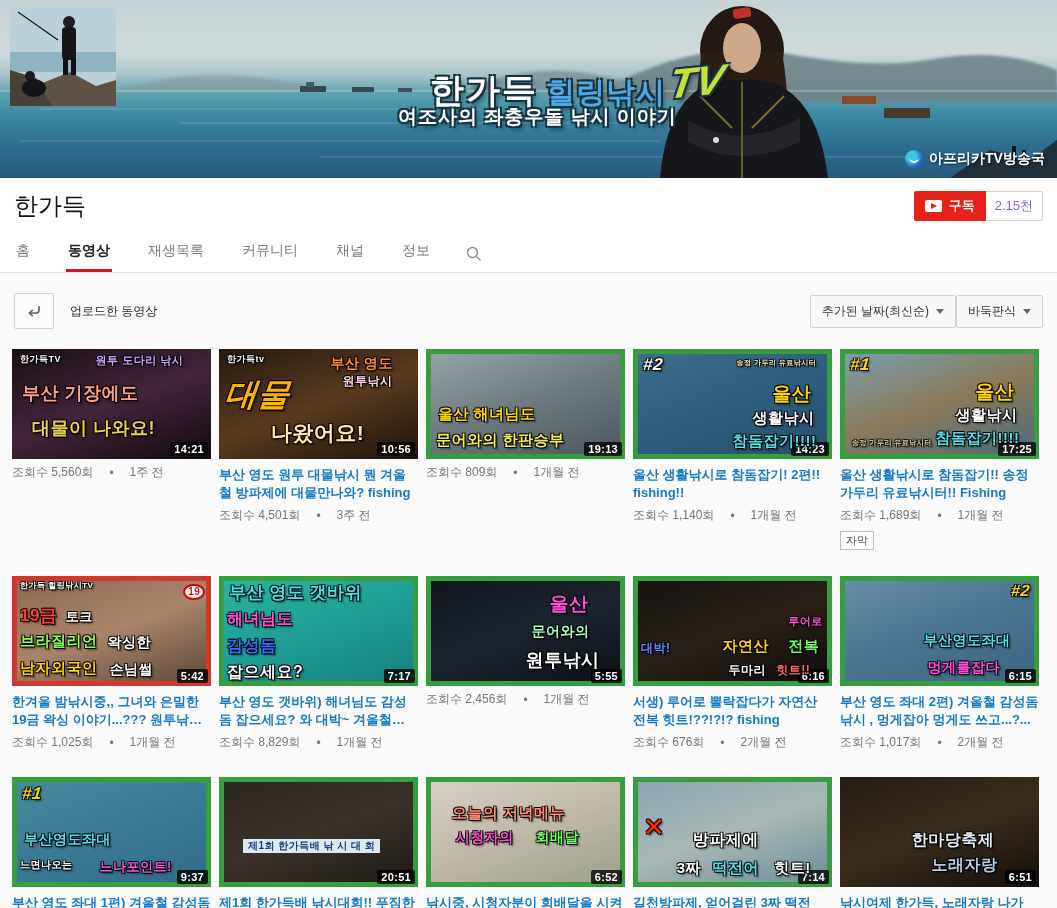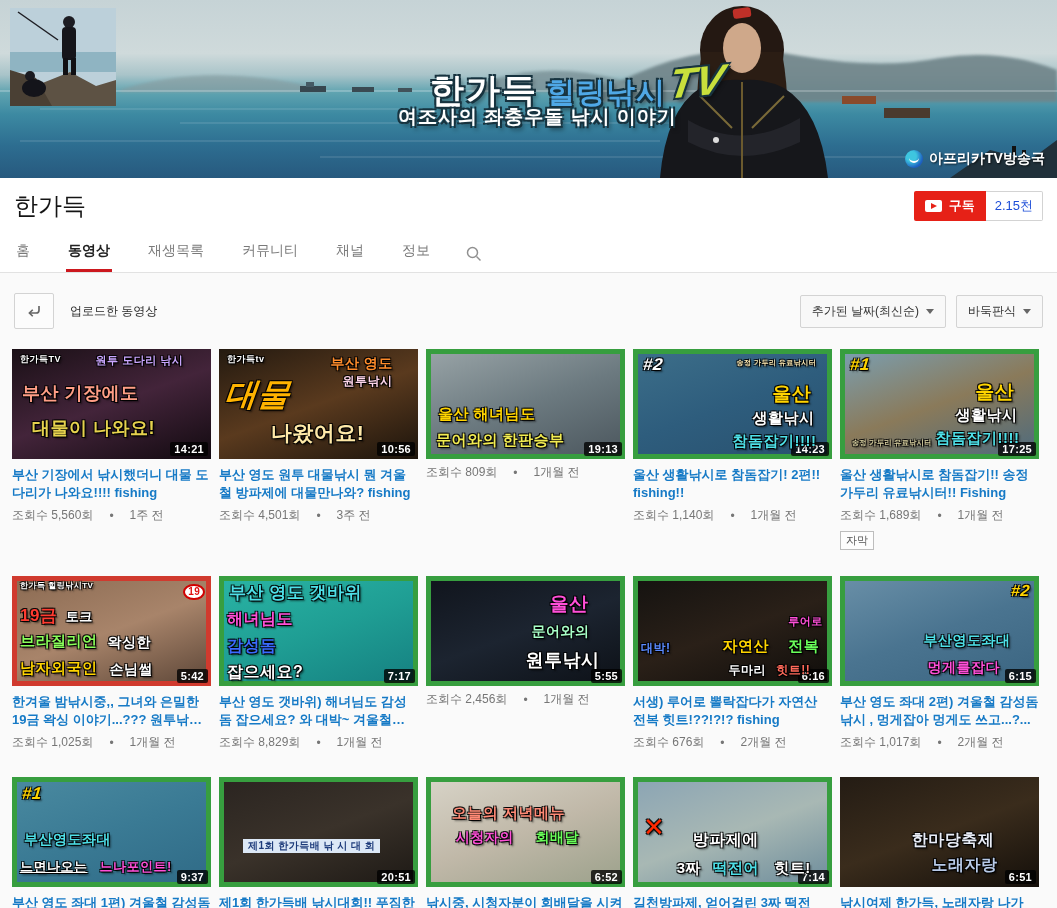--- a/index.html
+++ b/index.html
@@ -20,33 +20,33 @@
   .afreeca-logo::after{content:"";position:absolute;left:4px;top:7px;width:10px;height:4px;border-bottom:2px solid #fff;border-radius:0 0 6px 6px;}
   .scroll-indicator{position:absolute;right:0;top:178px;width:76px;height:7px;background:#c9c9c9;border-radius:3px;}
 
   
   .channel-header{position:relative;height:56px;background:#fff;display:flex;align-items:center;padding:0 14px;}
   .channel-name{font-size:24px;color:#141414;}
   .sub-wrap{margin-left:auto;display:flex;align-items:stretch;}
   .sub-btn{display:flex;align-items:center;gap:7px;background:#e62117;color:#fff;font-size:13px;font-weight:bold;padding:6px 11px;border:none;border-radius:2px 0 0 2px;cursor:pointer;}
   .sub-play{width:17px;height:12px;background:#fff;border-radius:2px;position:relative;}
   .sub-play::after{content:"";position:absolute;left:6px;top:3px;border-left:6px solid #e62117;border-top:3px solid transparent;border-bottom:3px solid transparent;}
-  .sub-count{display:flex;align-items:center;border:1px solid #d3d3d3;border-left:none;background:#fff;color:#1d4ed8;font-size:13px;padding:0 9px;border-radius:0 2px 2px 0;}
+  .sub-count{display:flex;align-items:center;border:1px solid #d3d3d3;border-left:none;background:#fff;color:#8b5cf6;font-size:13px;padding:0 9px;border-radius:0 2px 2px 0;}
 
   
   .tabbar{background:#fff;border-bottom:1px solid #e2e2e2;padding:0 14px;display:flex;align-items:flex-end;gap:34px;height:38px;}
   .tab{font-size:14px;color:#7a7a7a;padding:0 2px 12px;cursor:pointer;}
   .tab.active{color:#222;font-weight:bold;border-bottom:3px solid #cc181e;padding-bottom:9px;}
   .tab-search{padding-bottom:10px;cursor:pointer;display:flex;}
 
   
   .uploads-header{display:flex;align-items:center;padding:20px 14px 18px;}
   .back-btn{width:38px;height:34px;border:1px solid #d3d3d3;border-radius:2px;background:#fcfcfc;display:flex;align-items:center;justify-content:center;margin-right:16px;cursor:pointer;}
   .uploads-title{font-size:12px;color:#282828;}
-  .hdr-actions{margin-left:auto;display:flex;gap:10px;}
+  .hdr-actions{margin-left:auto;display:flex;}
   .dropdown-btn{display:flex;align-items:center;gap:7px;border:1px solid #d3d3d3;background:#f8f8f8;border-radius:2px;padding:7px 11px;font-size:12px;color:#333;cursor:pointer;font-family:inherit;}
   .caret{width:0;height:0;border-left:4px solid transparent;border-right:4px solid transparent;border-top:5px solid #666;}
 
   
   .video-grid{display:grid;grid-template-columns:repeat(5,199px);column-gap:8px;row-gap:26px;padding:2px 12px 40px;align-items:start;}
   .video-card{width:199px;}
   .thumb{position:relative;width:199px;height:110px;overflow:hidden;background:#333;cursor:pointer;}
   .duration{position:absolute;right:3px;bottom:3px;background:rgba(0,0,0,.78);color:#fff;font-size:11px;font-weight:bold;padding:1px 4px;border-radius:2px;letter-spacing:.3px;}
   .ov{position:absolute;font-weight:bold;white-space:nowrap;letter-spacing:.5px;line-height:1.05;
       text-shadow:-1px -1px 0 rgba(0,0,0,.85),1px -1px 0 rgba(0,0,0,.85),-1px 1px 0 rgba(0,0,0,.85),1px 1px 0 rgba(0,0,0,.85),2px 2px 2px rgba(0,0,0,.55);}
@@ -186,21 +186,20 @@
 
   <div class="video-grid">
     <div class="video-card">
       <div class="thumb" style="background: linear-gradient(160deg, rgb(26, 16, 22), rgb(67, 36, 58), rgb(18, 10, 16));">
         <span class="duration">14:21</span>
       <span class="ov" style="left: 4%; top: 5%; font-size: 9px; color: rgb(255, 255, 255);">한가득TV</span>
           <span class="ov" style="left: 42%; top: 5%; font-size: 11px; color: rgb(202, 166, 255);">원투 도다리 낚시</span>
           <span class="ov" style="left: 5%; top: 32%; font-size: 18px; color: rgb(255, 158, 134);">부산 기장에도</span>
           <span class="ov" style="left: 10%; top: 64%; font-size: 18px; color: rgb(230, 210, 78);">대물이 나와요!</span>
         </div>
-      <div class="v-title">부산 기장에서 낚시했더니 대물 도다리가 나와요!!!! fishing</div>
       <div class="v-meta">
         <span>조회수 5,560회</span>
         <span>•</span>
         <span>1주 전</span>
       </div>
 
     </div>
 
     <div class="video-card">
       <div class="thumb" style="background: linear-gradient(160deg, rgb(36, 26, 16), rgb(90, 58, 30), rgb(28, 20, 12));">
@@ -356,21 +355,21 @@
         <span>2개월 전</span>
       </div>
 
     </div>
 
     <div class="video-card">
       <div class="thumb" style="background: linear-gradient(160deg, rgb(74, 138, 160), rgb(58, 122, 148), rgb(47, 106, 134)); box-shadow: rgb(55, 158, 63) 0px 0px 0px 5px inset;">
         <span class="duration">9:37</span>
       <span class="ov" style="left: 5%; top: 7%; font-size: 17px; color: rgb(255, 212, 0); font-style: italic; transform: skew(-6deg);">#1</span>
           <span class="ov" style="left: 6%; top: 50%; font-size: 14px; color: rgb(78, 224, 232);">부산영도좌대</span>
-          <span class="ov" style="left: 4%; top: 75%; font-size: 13px; color: rgb(255, 255, 255); text-decoration: underline;">느면나오는</span>
+          <span class="ov" style="left: 4%; top: 75%; font-size: 10px; color: rgb(255, 255, 255);">느면나오는</span>
           <span class="ov" style="left: 44%; top: 75%; font-size: 13px; color: rgb(255, 79, 216);">느나포인트!</span>
         </div>
       <div class="v-title">부산 영도 좌대 1편) 겨울철 감성돔낚시 , 느면나오긴하는데...?   ...</div>
 
     </div>
 
     <div class="video-card">
       <div class="thumb" style="background: linear-gradient(160deg, rgb(42, 36, 32), rgb(58, 50, 42), rgb(28, 24, 20)); box-shadow: rgb(55, 158, 63) 0px 0px 0px 5px inset;">
         <span class="duration">20:51</span>
       <span class="ov" style="left: 12%; top: 56%; font-size: 10px; color: rgb(28, 58, 122); background: rgb(220, 232, 246); padding: 2px 5px; text-shadow: none;">제1회 한가득배 낚 시 대 회</span>

